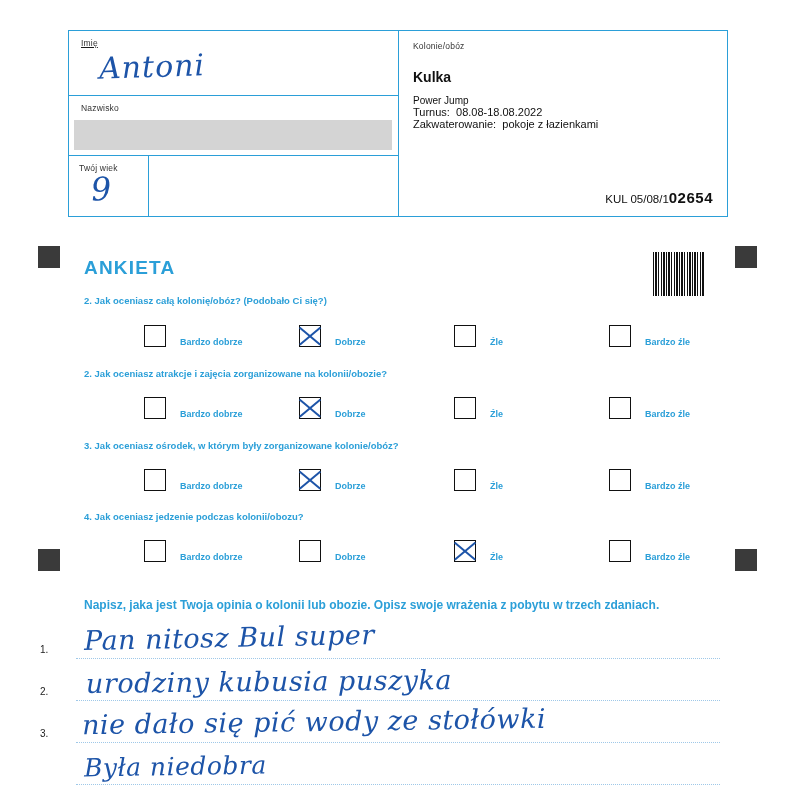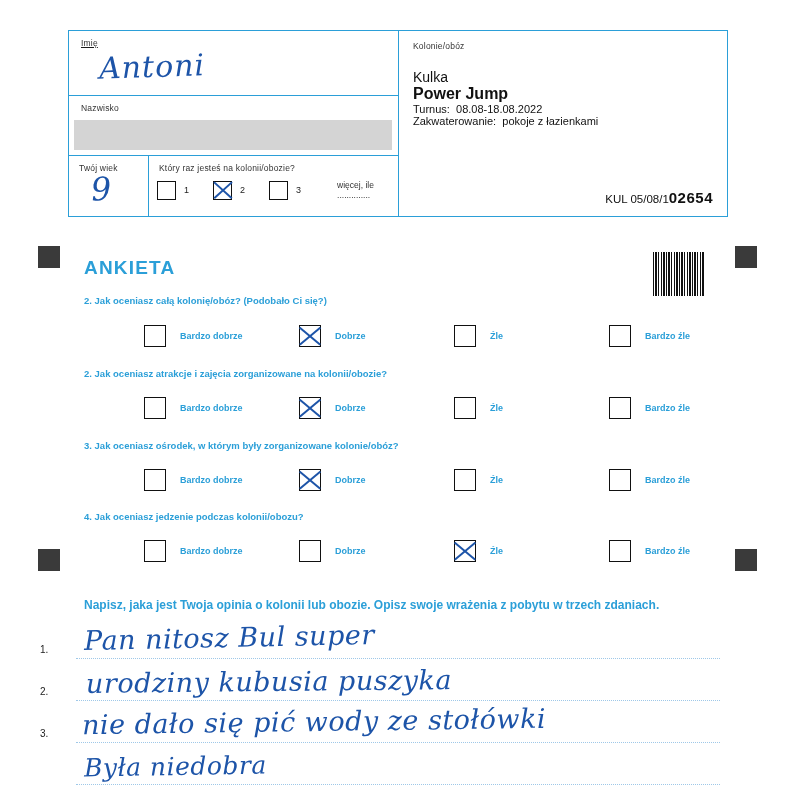--- a/index.html
+++ b/index.html
@@ -146,28 +146,29 @@
     color: #222;
     margin: 0 24px 0 8px;
   }
   .more-txt {
     font-size: 8.5px;
     color: #333;
     margin-left: 12px;
   }
   .hdr-right .camp-name {
     font-size: 14px;
+    font-weight: bold;
+    color: #111;
+    margin-top: 18px;
+  }
+  .hdr-right .camp-prog {
+    font-size: 10px;
     font-weight: normal;
     color: #111;
-    margin-top: 18px;
-  }
-  .hdr-right .camp-prog {
-    font-size: 16px;
-    font-weight: bold;
-    color: #111;
+    margin-top: 10px;
   }
   .hdr-right .camp-line {
     font-size: 11px;
     color: #111;
   }
   .code-row {
     position: absolute;
     left: 14px;
     right: 14px;
     bottom: 10px;
@@ -219,21 +220,21 @@
   }
   .answers {
     position: absolute;
     left: 96px;
     width: 620px;
     display: flex;
   }
   .ans {
     width: 150px;
     display: flex;
-    align-items: center;
+    align-items: flex-end;
     padding-left: 48px;
   }
   .ans .lab {
     font-size: 9px;
     color: #2b9fd8;
     margin-left: 14px;
     font-weight: bold;
   }
   .chk-lg {
     width: 22px;
@@ -322,32 +323,20 @@
       <div class="box-nazwisko">
         <div class="field-label">Nazwisko</div>
         <div class="redacted"></div>
       </div>
 
       <div class="bottom-row">
         <div class="box-wiek">
           <div class="field-label">Twój wiek</div>
           <div class="hand hand-wiek">9</div>
         </div>
-        <div class="box-ktory">
-          <div class="field-label">Który raz jesteś na kolonii/obozie?</div>
-          <div class="opt-row">
-            <div class="chk"></div>
-            <span class="opt-num">1</span>
-            <div class="chk mark"></div>
-            <span class="opt-num">2</span>
-            <div class="chk"></div>
-            <span class="opt-num">3</span>
-            <span class="more-txt">więcej, ile ..............</span>
-          </div>
-        </div>
       </div>
     </div>
 
     <div class="hdr-right">
       <div class="field-label">Kolonie/obóz</div>
       <div class="camp-name">Kulka</div>
       <div class="camp-prog">Power Jump</div>
       <div class="camp-line">
         <span>Turnus:</span>
         &nbsp;<span>08.08-18.08.2022</span>

